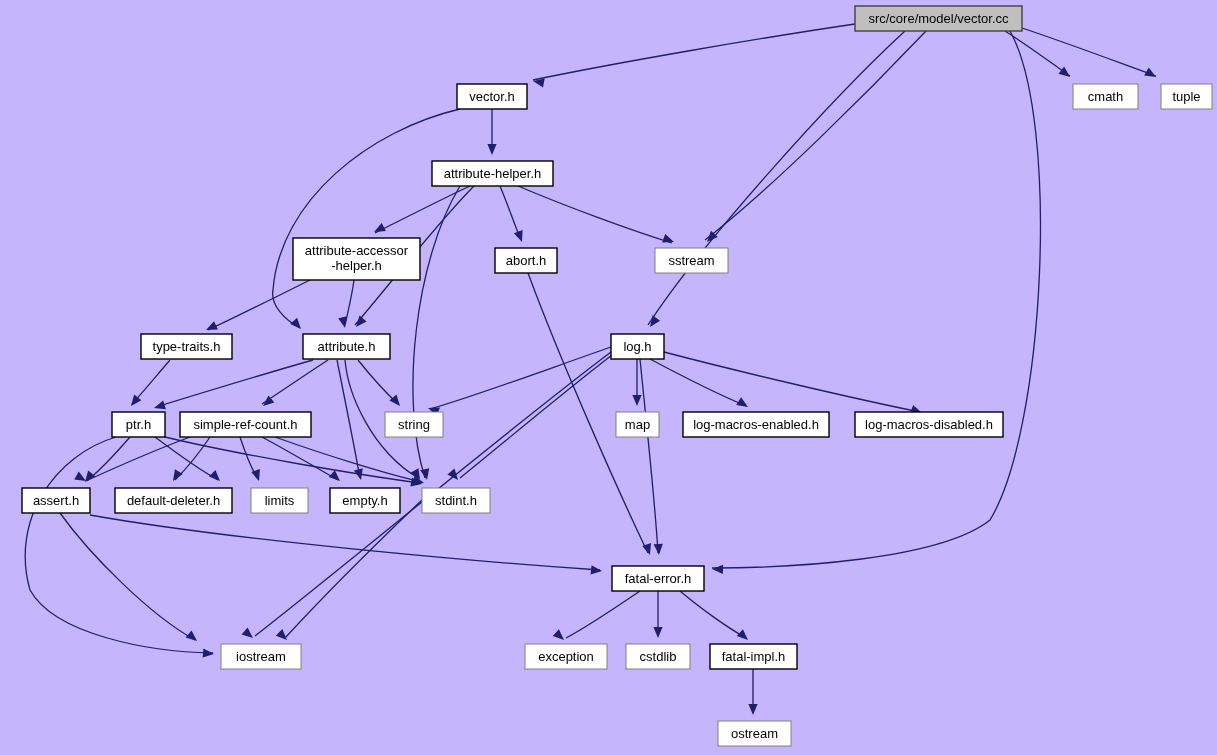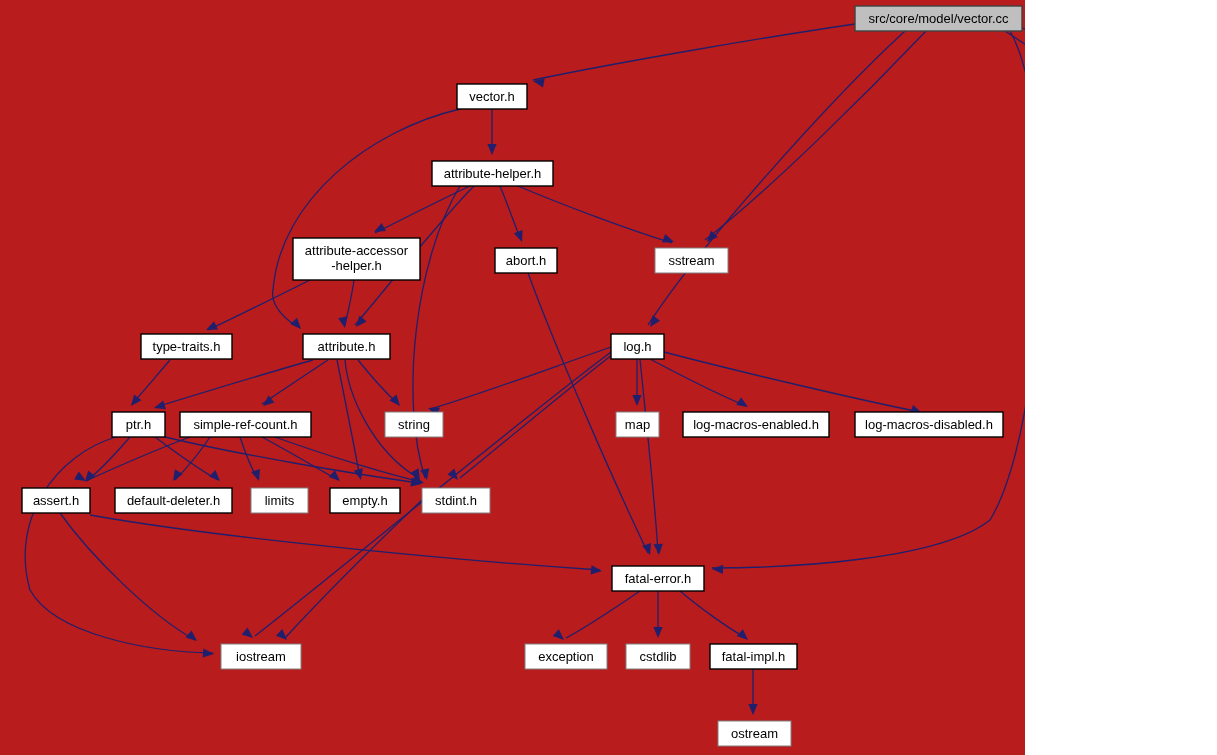--- a/index.html
+++ b/index.html
@@ -5,23 +5,23 @@
   html, body {
     margin: 0;
     padding: 0;
     background: #ffffff;
   }
   body {
     font-family: "Liberation Sans", sans-serif;
   }
   #graph-root {
     position: relative;
-    width: 1025px;
+    width: 1217px;
     height: 755px;
-    background: #b91c1c;
+    background: #c4b5fd;
     overflow: hidden;
   }
   svg#graph-svg {
     position: absolute;
     left: 0;
     top: 0;
     width: 1217px;
     height: 755px;
   }
   .node-box {

